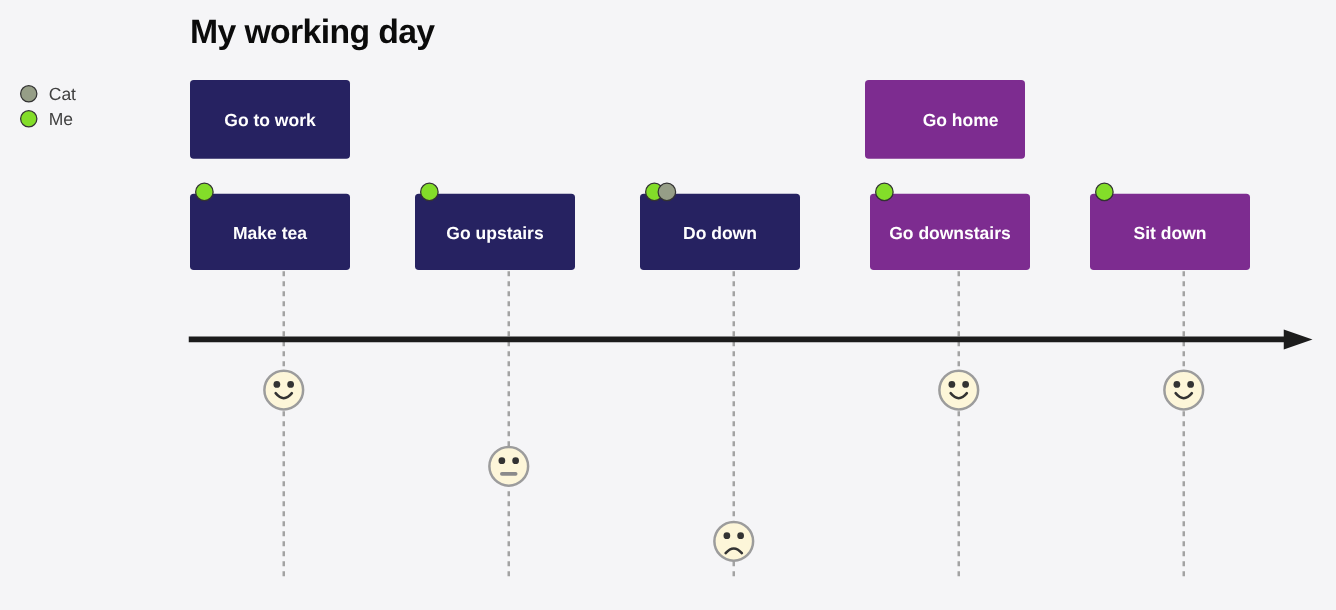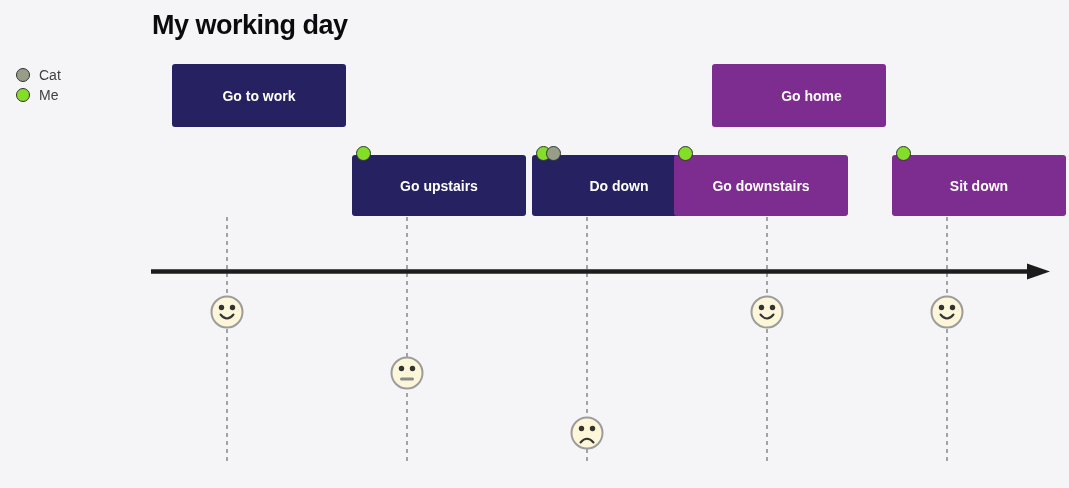--- a/index.html
+++ b/index.html
@@ -38,29 +38,28 @@
     border: 1px solid #333;
     margin-right: 9px;
     flex: 0 0 auto;
   }
   .legend-label {
     font-size: 14px;
     color: #404040;
   }
   .box {
     position: absolute;
-    width: 174px;
+    width: 128px;
     border-radius: 3px;
     display: flex;
     align-items: center;
     justify-content: center;
     color: #ffffff;
     font-size: 14px;
     font-weight: bold;
-    margin-left: 20px;
   }
   .section-box { top: 64px; height: 63px; }
   .task-box { top: 155px; height: 61px; }
   .actor-dot {
     position: absolute;
     width: 15px;
     height: 15px;
     border-radius: 50%;
     border: 1.5px solid #333;
     top: -9px;
@@ -143,33 +142,37 @@
     </div>
   </div>
 
   <div class="box section-box" style="left: 152px; background-color: rgb(38, 34, 97);">
     <span>Go to work</span>
   </div>
   <div class="box section-box" style="left: 692px; background-color: rgb(125, 44, 144); padding-left: 25px;">
     <span>Go home</span>
   </div>
 
+  <div class="box task-box" style="left: 152px; background-color: rgb(38, 34, 97);">
+    <span class="actor-dot dot-a" style="background-color: rgb(131, 221, 41);"></span>
+    <span>Make tea</span>
+  </div>
 
   <div class="box task-box" style="left: 332px; background-color: rgb(38, 34, 97); text-align: center;">
     <span class="actor-dot dot-a" style="background-color: rgb(131, 221, 41);"></span>
     <span>Go upstairs</span>
   </div>
 
   <div class="box task-box" style="left: 512px; background-color: rgb(38, 34, 97);">
     <span class="actor-dot dot-a" style="background-color: rgb(131, 221, 41);"></span>
     <span class="actor-dot dot-b" style="background-color: rgb(150, 158, 135);"></span>
     <span>Do down</span>
   </div>
 
-  <div class="box task-box" style="left: 654px; background-color: rgb(125, 44, 144);">
+  <div class="box task-box" style="left: 696px; background-color: rgb(125, 44, 144);">
     <span class="actor-dot dot-a" style="background-color: rgb(131, 221, 41);"></span>
     <span>Go downstairs</span>
   </div>
 
   <div class="box task-box" style="left: 872px; background-color: rgb(125, 44, 144);">
     <span class="actor-dot dot-a" style="background-color: rgb(131, 221, 41);"></span>
     <span>Sit down</span>
   </div>
 
 </div>

